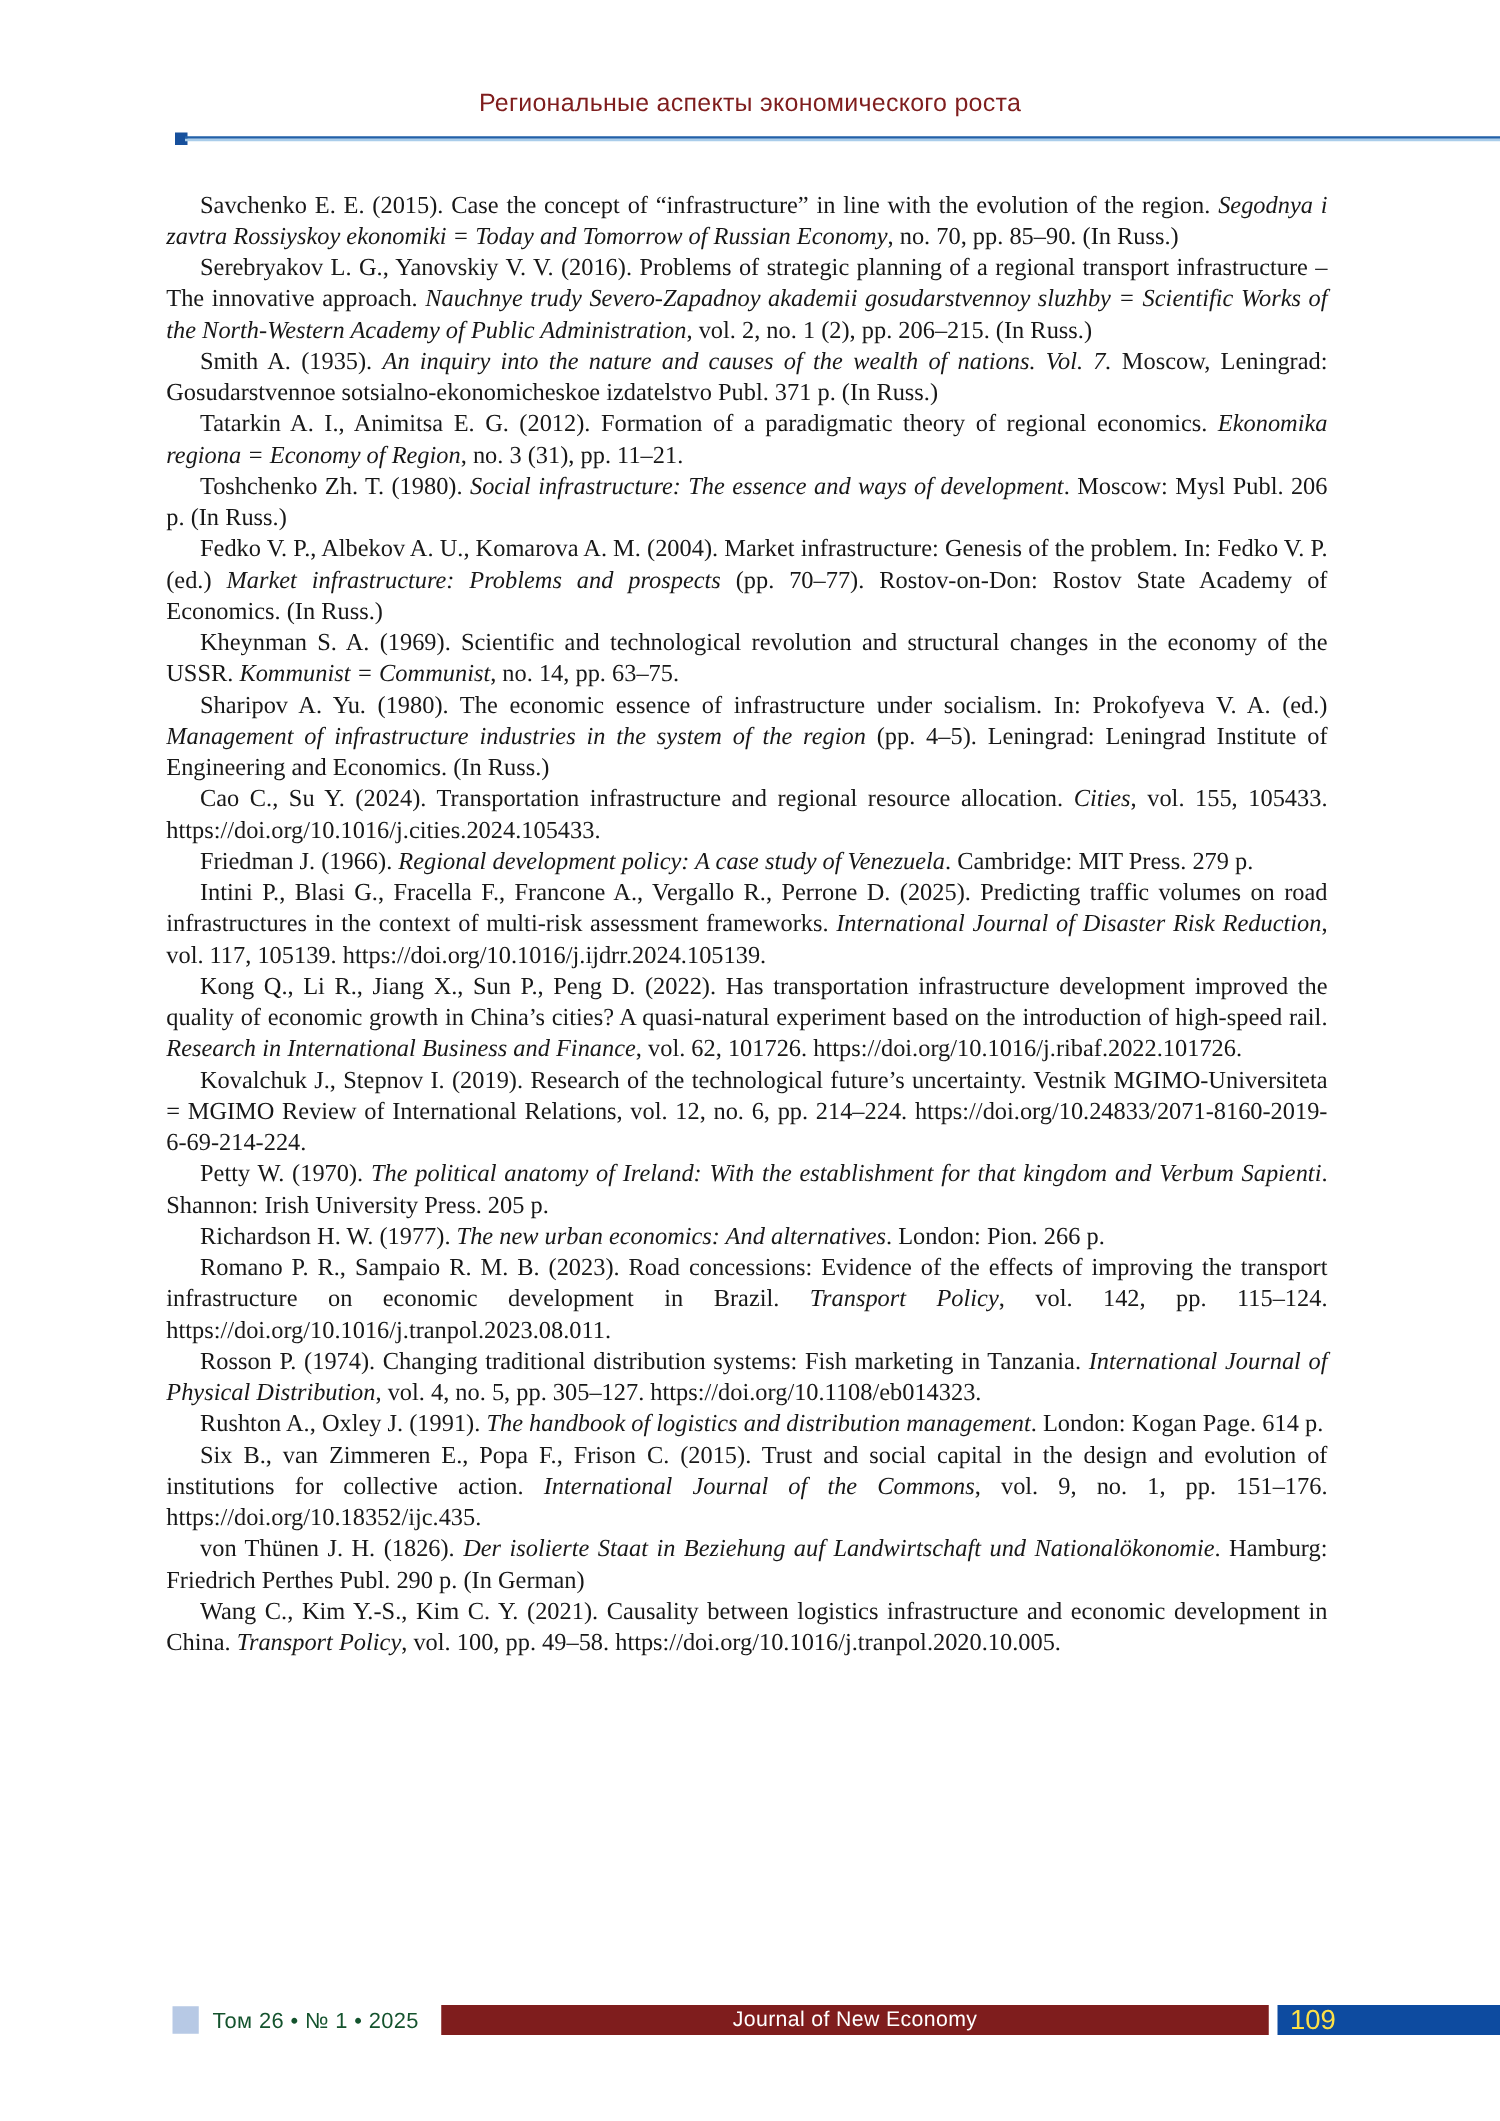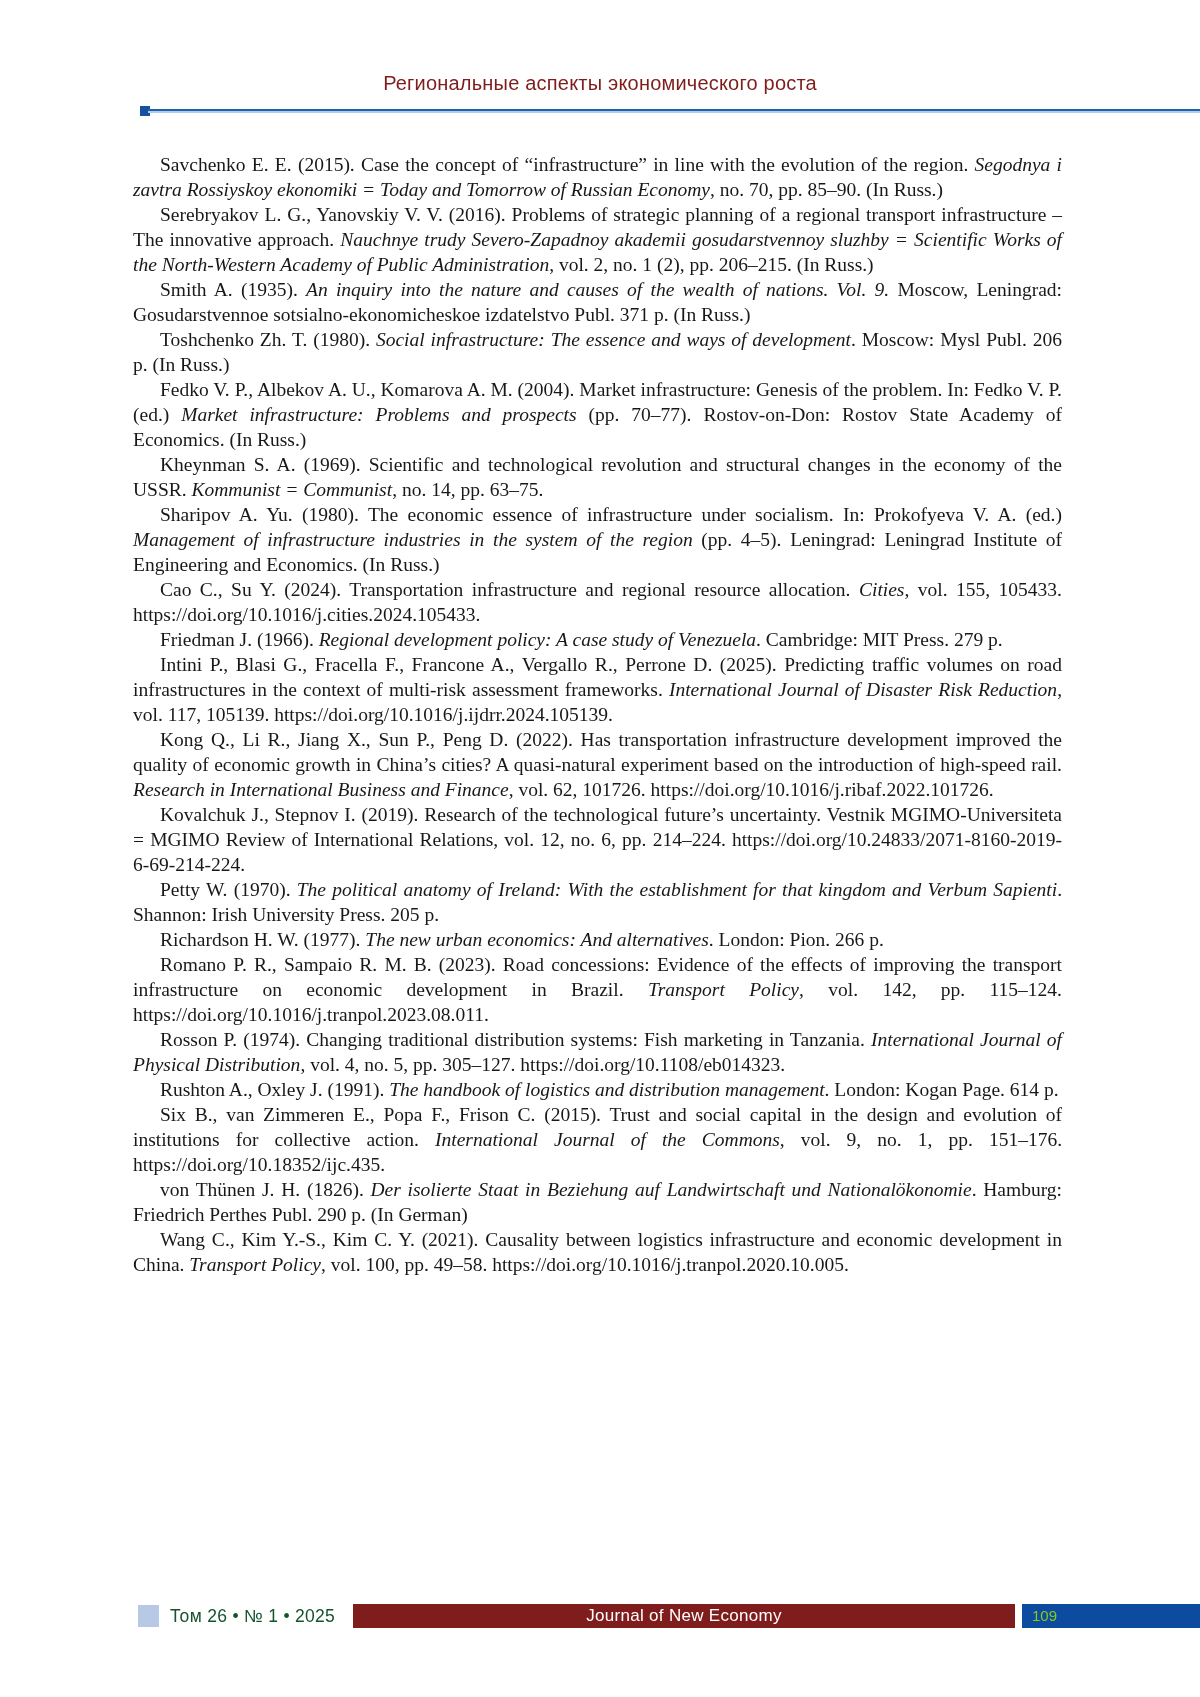--- a/index.html
+++ b/index.html
@@ -62,41 +62,42 @@
     text-align:center;
   }
   .footer-journal-bar span{
     color:#ffffff;font-size:17px;line-height:24px;letter-spacing:0.3px;
   }
   .footer-page-box{
     position:absolute;left:1022px;top:0;width:178px;height:24px;
     background:#0d4ba0;
   }
   .footer-page-box span{
-    color:#84cc16;font-size:15px;line-height:24px;padding-left:10px;
+    color:#fde047;font-size:22px;line-height:24px;padding-left:10px;
     display:inline-block;
   }
 </style>
 </head>
 <body>
 
 <div class="page">
 
   <div class="running-title">Региональные аспекты экономического роста</div>
 
   <div class="header-rule">
     <div class="rule-square"></div>
     <div class="rule-line-dark"></div>
     <div class="rule-line-light"></div>
   </div>
 
   <div class="refs">
       <p><span>Savchenko E. E. (2015). Case the concept of “infrastructure” in line with the evolution of the region. </span><span class="it">Segodnya i zavtra Rossiyskoy ekonomiki = Today and Tomorrow of Russian Economy</span><span>, no. 70, pp. 85–90. (In Russ.)</span></p>
       <p><span>Serebryakov L. G., Yanovskiy V. V. (2016). Problems of strategic planning of a regional transport infrastructure – The innovative approach. </span><span class="it">Nauchnye trudy Severo-Zapadnoy akademii gosudarstvennoy sluzhby = Scientific Works of the North-Western Academy of Public Administration</span><span>, vol. 2, no. 1 (2), pp. 206–215. (In Russ.)</span></p>
-      <p><span>Smith A. (1935). </span><span class="it">An inquiry into the nature and causes of the wealth of nations. Vol. 9.</span><span> Moscow, Leningrad: Gosudarstvennoe sotsialno-ekonomicheskoe izdatelstvo Publ. 371 p. (In Russ.)</span></p>
+      <p><span>Smith A. (1935). </span><span class="it">An inquiry into the nature and causes of the wealth of nations. Vol. 7.</span><span> Moscow, Leningrad: Gosudarstvennoe sotsialno-ekonomicheskoe izdatelstvo Publ. 371 p. (In Russ.)</span></p>
+      <p><span>Tatarkin A. I., Animitsa E. G. (2012). Formation of a paradigmatic theory of regional economics. </span><span class="it">Ekonomika regiona = Economy of Region</span><span>, no. 3 (31), pp. 11–21.</span></p>
       <p><span>Toshchenko Zh. T. (1980). </span><span class="it">Social infrastructure: The essence and ways of development</span><span>. Moscow: Mysl Publ. 206 p. (In Russ.)</span></p>
       <p><span>Fedko V. P., Albekov A. U., Komarova A. M. (2004). Market infrastructure: Genesis of the problem. In: Fedko V. P. (ed.) </span><span class="it">Market infrastructure: Problems and prospects</span><span> (pp. 70–77). Rostov-on-Don: Rostov State Academy of Economics. (In Russ.)</span></p>
       <p><span>Kheynman S. A. (1969). Scientific and technological revolution and structural changes in the economy of the USSR. </span><span class="it">Kommunist = Communist</span><span>, no. 14, pp. 63–75.</span></p>
       <p><span>Sharipov A. Yu. (1980). The economic essence of infrastructure under socialism. In: Prokofyeva V. A. (ed.) </span><span class="it">Management of infrastructure industries in the system of the region</span><span> (pp. 4–5). Leningrad: Leningrad Institute of Engineering and Economics. (In Russ.)</span></p>
       <p><span>Cao C., Su Y. (2024). Transportation infrastructure and regional resource allocation. </span><span class="it">Cities</span><span>, vol. 155, 105433. https://doi.org/10.1016/j.cities.2024.105433.</span></p>
       <p><span>Friedman J. (1966). </span><span class="it">Regional development policy: A case study of Venezuela</span><span>. Cambridge: MIT Press. 279 p.</span></p>
       <p><span>Intini P., Blasi G., Fracella F., Francone A., Vergallo R., Perrone D. (2025). Predicting traffic volumes on road infrastructures in the context of multi-risk assessment frameworks. </span><span class="it">International Journal of Disaster Risk Reduction</span><span>, vol. 117, 105139. https://doi.org/10.1016/j.ijdrr.2024.105139.</span></p>
       <p><span>Kong Q., Li R., Jiang X., Sun P., Peng D. (2022). Has transportation infrastructure development improved the quality of economic growth in China’s cities? A quasi-natural experiment based on the introduction of high-speed rail. </span><span class="it">Research in International Business and Finance</span><span>, vol. 62, 101726. https://doi.org/10.1016/j.ribaf.2022.101726.</span></p>
       <p><span>Kovalchuk J., Stepnov I. (2019). Research of the technological future’s uncertainty. Vestnik MGIMO-Universiteta = MGIMO Review of International Relations, vol. 12, no. 6, pp. 214–224. https://doi.org/10.24833/2071-8160-2019-6-69-214-224.</span></p>
       <p><span>Petty W. (1970). </span><span class="it">The political anatomy of Ireland: With the establishment for that kingdom and Verbum Sapienti</span><span>. Shannon: Irish University Press. 205 p.</span></p>

